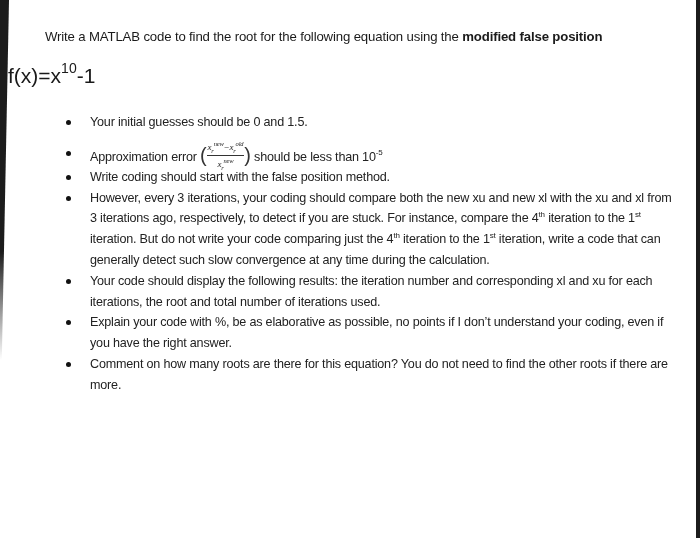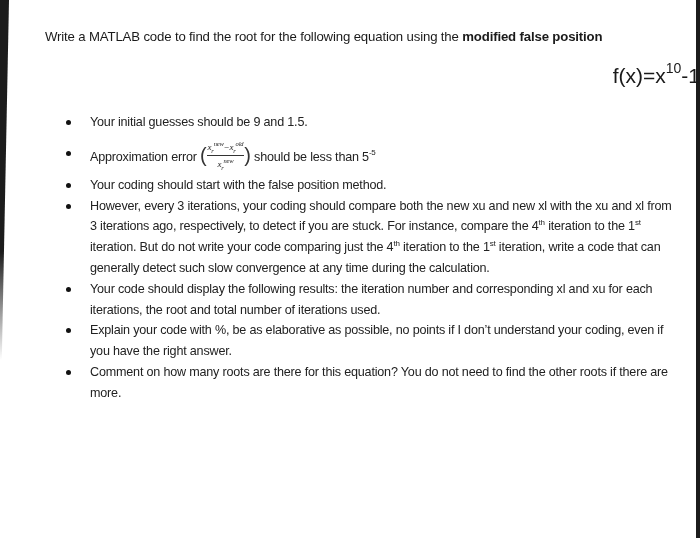--- a/index.html
+++ b/index.html
@@ -39,21 +39,21 @@
       font-size: 13.2px;
       letter-spacing: -0.15px;
       white-space: nowrap;
       color: #1a1a1a;
     }
     .title b { font-weight: bold; }
     .formula {
       position: absolute;
       left: 0; width: 700px;
       top: 62px;
-      text-align: right;
+      text-align: left;
       font-size: 21px;
       color: #1a1a1a;
       padding-left: 8px;
     }
     .formula sup {
       font-size: 14px;
       position: relative;
       top: -2px;
     }
     ul.bullets {
@@ -73,21 +73,21 @@
     }
     ul.bullets li .dot {
       position: absolute;
       left: 4px;
       top: 8px;
       width: 5px; height: 5px;
       border-radius: 50%;
       background: #111;
     }
     li.item-0 { margin-bottom: 8px; }
-    li.item-1 { margin-bottom: 8px; height: 26px; line-height: 26px; }
+    li.item-1 { margin-bottom: 0; height: 26px; line-height: 26px; }
     li.item-2 { margin-bottom: 0px; }
     .frac {
       display: inline-block;
       vertical-align: middle;
       position: relative;
       top: -2px;
       font-family: "Liberation Serif", "DejaVu Serif", serif;
       font-style: italic;
       font-size: 9px;
       line-height: 9px;
@@ -123,31 +123,31 @@
 <div class="page">
 
   <div class="title"><span>Write a MATLAB code to find the root for the following equation using the </span><b>modified false position</b></div>
 
   <div class="formula"><span>f(x)=x</span><sup>10</sup><span>-1</span></div>
 
   <ul class="bullets">
 
     <li class="item-0">
       <span class="dot"></span>
-      <span>Your initial guesses should be 9 and 1.5.</span>
+      <span>Your initial guesses should be 0 and 1.5.</span>
     </li>
 
     <li class="item-1">
       <span class="dot" style="top:10px"></span>
-      <span>Approximation error </span><span class="paren">(</span><span class="frac"><span class="num"><span>x</span><sub>r</sub><sup>new</sup><span>−</span><span>x</span><sub>r</sub><sup>old</sup></span><span class="den"><span>x</span><sub>r</sub><sup>new</sup></span></span><span class="paren">)</span><span> should be less than 5</span><span class="sup-small">-5</span>
+      <span>Approximation error </span><span class="paren">(</span><span class="frac"><span class="num"><span>x</span><sub>r</sub><sup>new</sup><span>−</span><span>x</span><sub>r</sub><sup>old</sup></span><span class="den"><span>x</span><sub>r</sub><sup>new</sup></span></span><span class="paren">)</span><span> should be less than 10</span><span class="sup-small">-5</span>
     </li>
 
     <li class="item-2">
       <span class="dot"></span>
-      <span>Your coding should start with the false position method.</span>
+      <span>Write coding should start with the false position method.</span>
     </li>
 
     <li>
       <span class="dot"></span>
       <span>However, every 3 iterations, your coding should compare both the new xu and new xl with the xu and xl from 3 iterations ago, respectively, to detect if you are stuck.  For instance, compare the 4</span><span class="sup-small">th</span><span> iteration to the 1</span><span class="sup-small">st</span><span> iteration.  But do not write your code comparing just the 4</span><span class="sup-small">th</span><span> iteration to the 1</span><span class="sup-small">st</span><span> iteration, write a code that can generally detect such slow convergence at any time during the calculation.</span>
     </li>
 
 
     <li>
       <span class="dot"></span>

